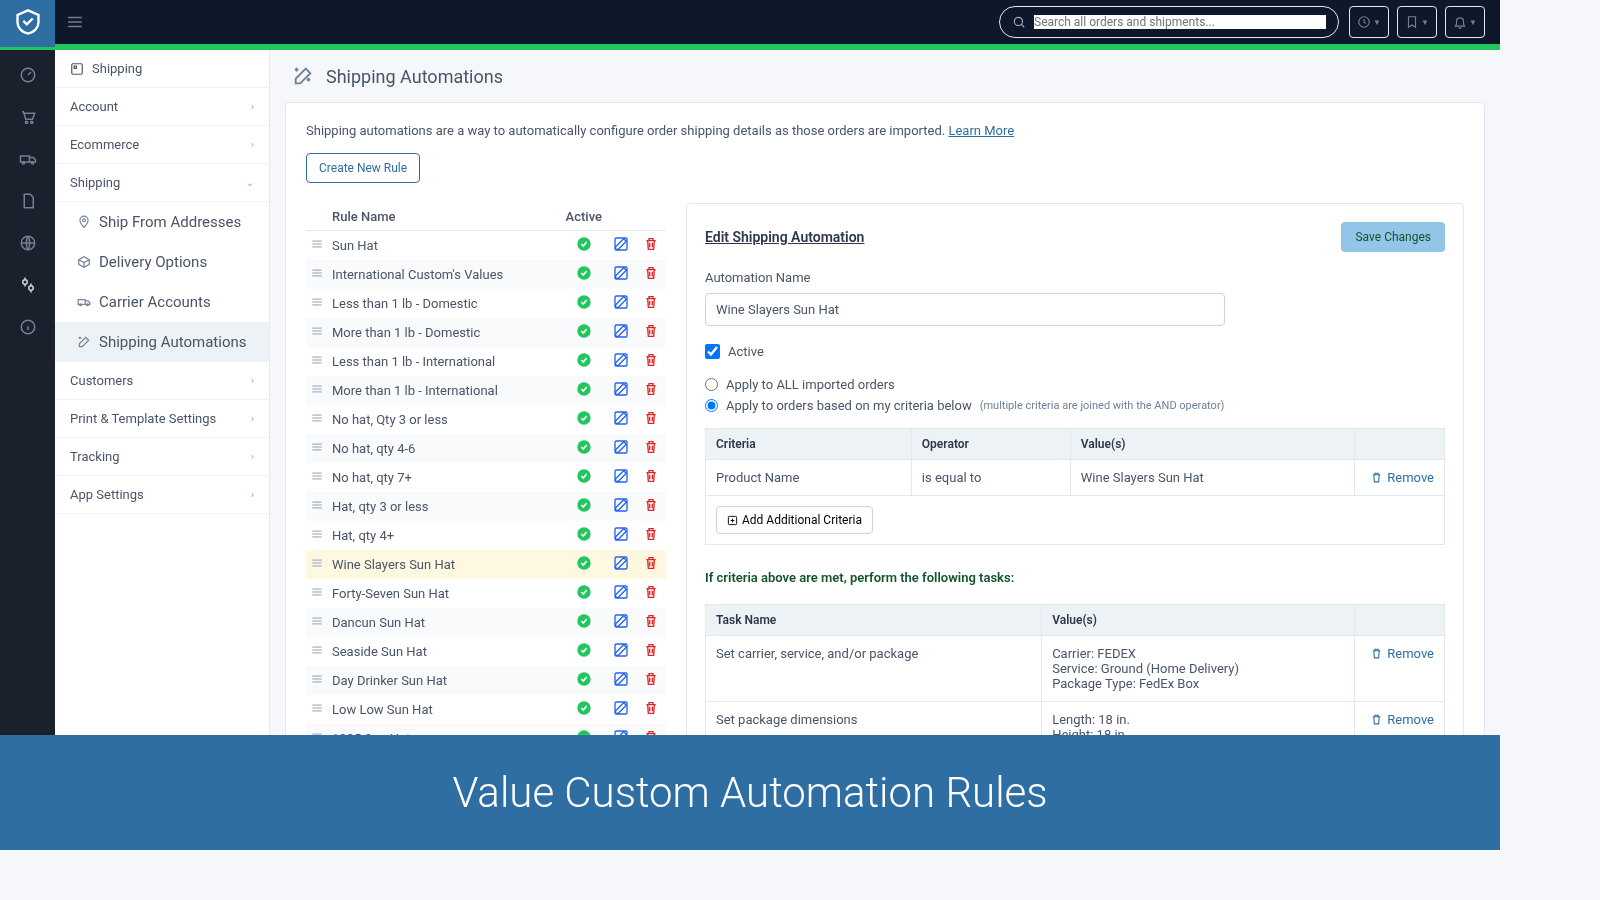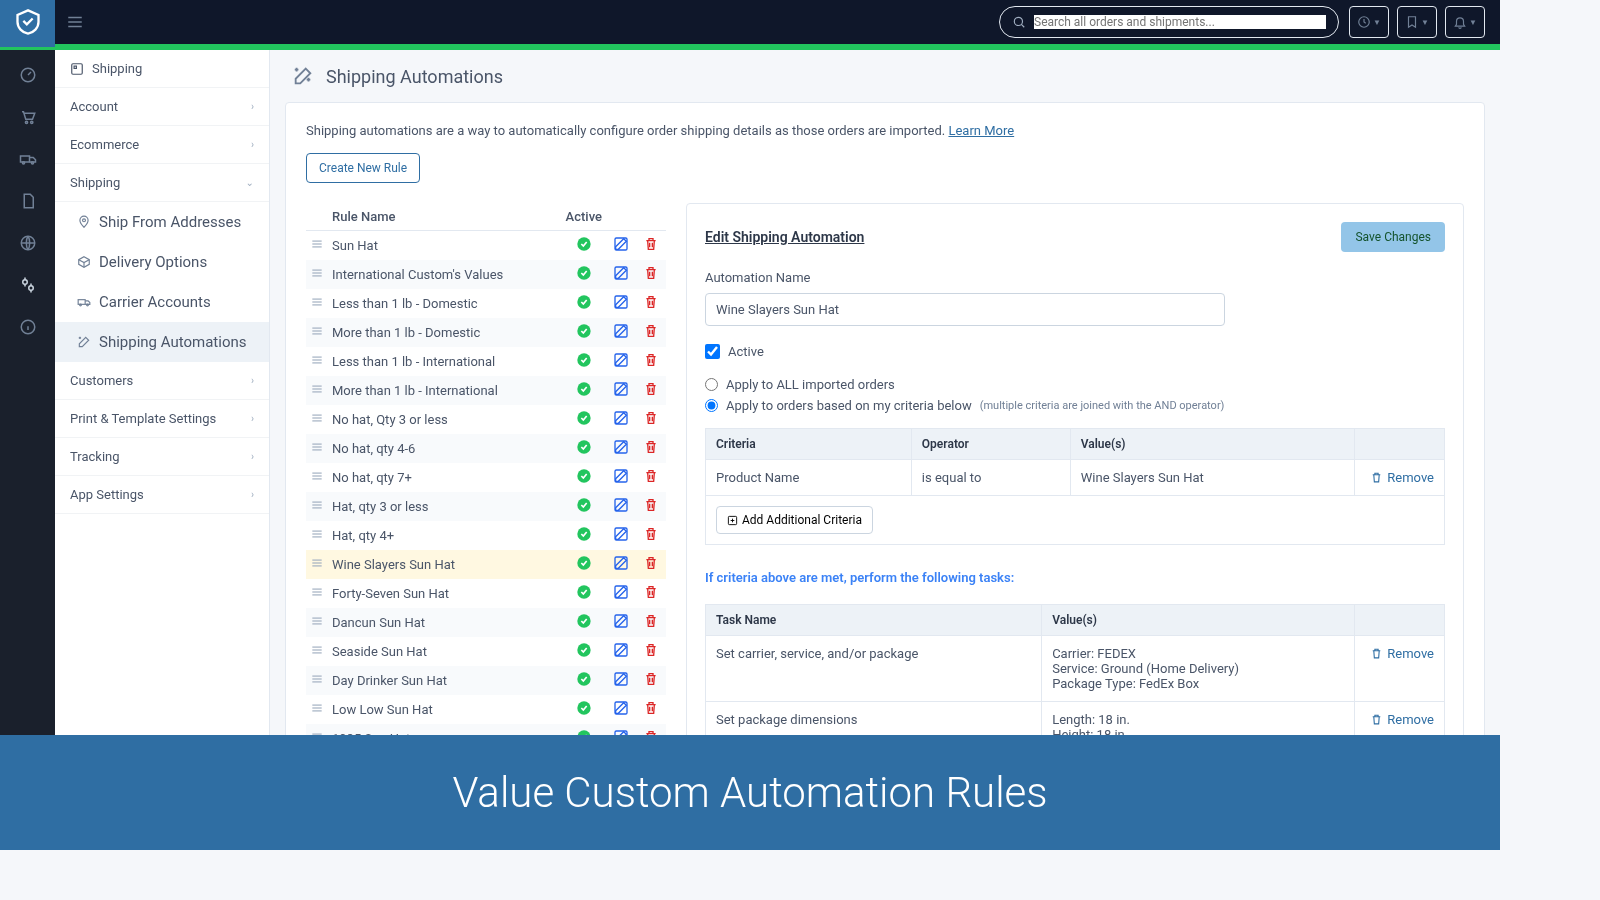--- a/index.html
+++ b/index.html
@@ -56,21 +56,21 @@
 .check-row { display: flex; align-items: center; gap: 8px; margin: 18px 0; }
 .check-row input[type=checkbox] { width: 15px; height: 15px; }
 .radio-row { display: flex; align-items: center; gap: 8px; margin: 6px 0; font-size: 13px; }
 .radio-row .hint { font-size: 11px; color: #718096; }
 .crit-table, .task-table { width: 100%; border-collapse: collapse; margin-top: 15px; }
 .crit-table th, .task-table th { background: #edf2f7; text-align: left; padding: 8px 10px; font-size: 12px; font-weight: 600; color: #2d3748; border: 1px solid #e2e8f0; }
 .crit-table td, .task-table td { padding: 10px; font-size: 13px; color: #4a5568; border: 1px solid #e2e8f0; }
 .remove-link { color: #2f6ea3; cursor: pointer; display: flex; align-items: center; gap: 4px; justify-content: flex-end; font-size: 13px; }
 .remove-link svg { width: 13px; height: 13px; }
 .add-btn { border: 1px solid #cbd5e0; background: #fff; padding: 6px 10px; border-radius: 4px; font-size: 12px; cursor: pointer; display: inline-flex; align-items: center; gap: 4px; margin-top: 10px; }
-.section-label { font-size: 13px; font-weight: 600; color: #3b82f6; margin-top: 25px; margin-bottom: 19px; }
+.section-label { font-size: 13px; font-weight: 600; color: #14532d; margin-top: 25px; margin-bottom: 19px; }
 .banner { position: absolute; bottom: 0; left: 0; right: 0; height: 115px; background: #2f6ea3; display: flex; align-items: center; justify-content: center; color: #fff; font-size: 42px; font-weight: 300; }
 </style>
 </head>
 <body>
 
 <div class="app">
 
   <div class="topbar">
     <div class="logo-box">
       <svg viewBox="0 0 24 24" fill="none" stroke="#fff" stroke-width="2">

